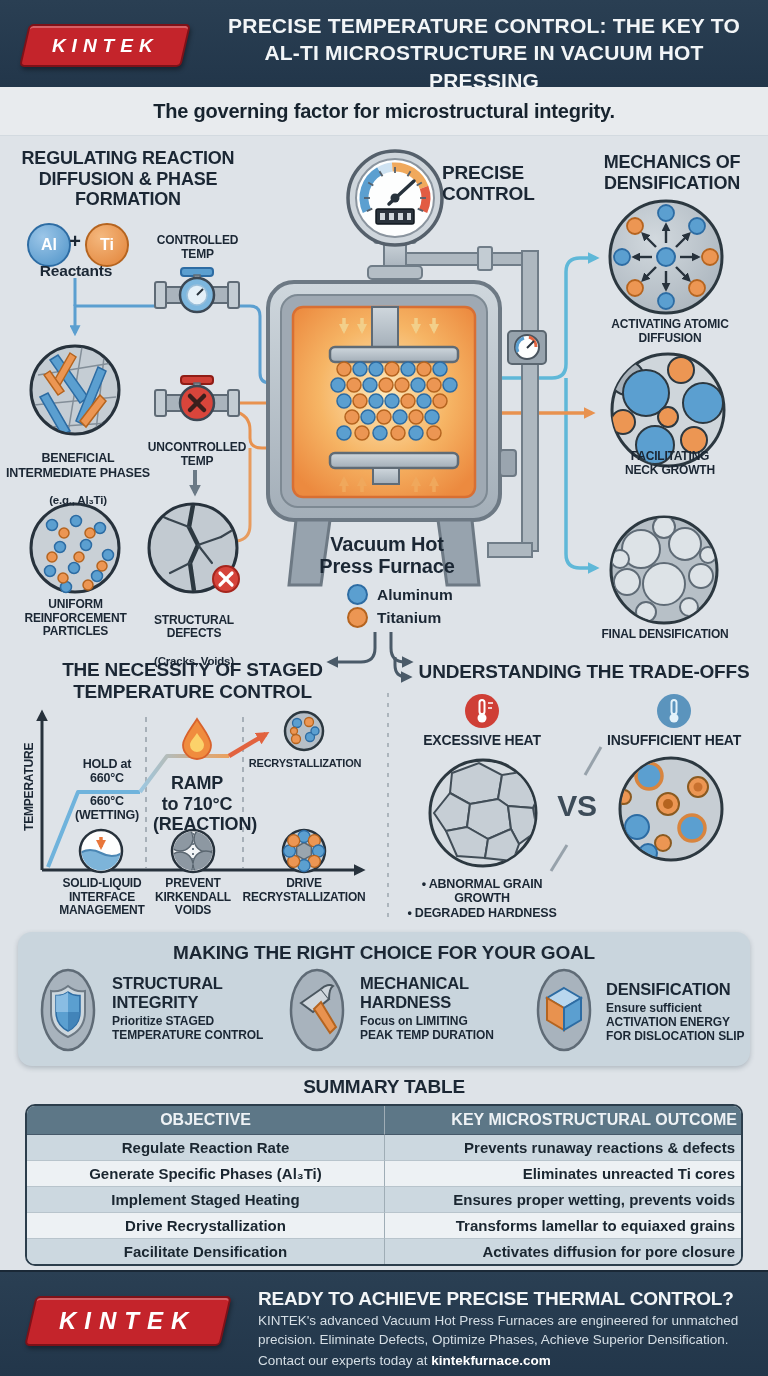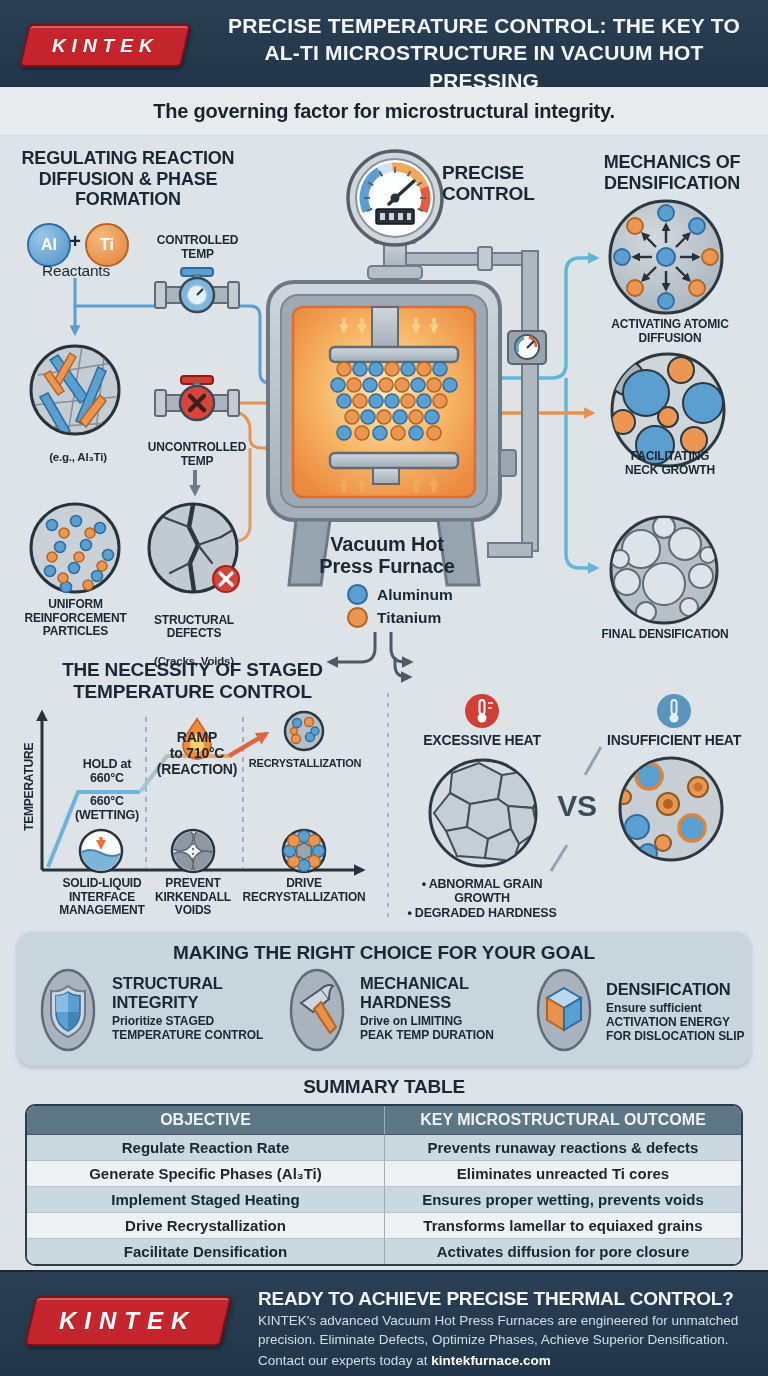--- a/index.html
+++ b/index.html
@@ -32,21 +32,21 @@
       border-radius:14px;box-shadow:0 2px 5px rgba(40,60,75,.25);}
   .choice-text{position:absolute;text-align:left;line-height:1.15;}
   .choice-title{font-size:16.5px;font-weight:800;white-space:pre-line;letter-spacing:-0.2px;}
   .choice-desc{font-size:12px;font-weight:600;white-space:pre-line;margin-top:3px;letter-spacing:-0.1px;}
   .choice-desc b{font-weight:800;}
   
   #summary-table{position:absolute;left:25px;top:1104px;width:718px;border-collapse:separate;border-spacing:0;
       border:2.5px solid #2c3e4c;border-radius:10px;overflow:hidden;background:#edf1f4;}
   #summary-table th{background:#5d7787;color:#eef2f5;font-size:16px;font-weight:800;padding:5px 4px;
       border-bottom:1.5px solid #46596a;}
-  #summary-table th + th, #summary-table td + td{border-left:1.5px solid #9fadb6;}
+  #summary-table th + th, #summary-table td + td{border-left:1.5px solid #9fadb6;text-align:right;}
   #summary-table td{font-size:15px;font-weight:600;color:#1a2630;text-align:center;padding:4px 6px;
       border-bottom:1px solid #b8c4cc;}
   #summary-table tr:nth-child(odd) td{background:#ccd8e0;}
   #summary-table tr:nth-child(even) td{background:#edf1f4;}
   #summary-table tr:last-child td{border-bottom:none;}
   
   .f-body{position:absolute;font-size:13.5px;color:#d5dee5;font-weight:500;line-height:1.4;text-align:left;}
 </style>
 </head>
 <body>
@@ -405,28 +405,30 @@
 DIFFUSION &amp; PHASE
 FORMATION</div>
 
   <div class="atom atom-al" style="left:27px;top:223px;">
       <span>Al</span>
     </div>
   <div class="lbl" style="left:65px;top:230px;width:20px;font-size:20px;">+</div>
   <div class="atom atom-ti" style="left:85px;top:223px;">
       <span>Ti</span>
     </div>
-  <div class="lbl soft" style="left:20px;top:262px;width:112px;font-size:15.5px;font-weight:400;">Reactants</div>
+  <div class="lbl soft" style="left:20px;top:262px;width:112px;font-size:15.5px;font-weight:700;">Reactants</div>
 
   <div class="lbl" style="left:150px;top:234px;width:95px;font-size:12px;">CONTROLLED
 TEMP</div>
   <div class="lbl" style="left:146px;top:441px;width:102px;font-size:12px;">UNCONTROLLED
 TEMP</div>
 
   <div class="lbl" style="left:0px;top:437px;width:156px;font-size:12.5px;">
+    <div>BENEFICIAL
+INTERMEDIATE PHASES</div>
     <div class="soft" style="font-size:11.5px;">(e.g., Al₃Ti)</div>
   </div>
   <div class="lbl" style="left:18px;top:598px;width:115px;font-size:12px;">UNIFORM
 REINFORCEMENT
 PARTICLES</div>
   <div class="lbl" style="left:140px;top:600px;width:108px;font-size:12px;">
     <div>STRUCTURAL
 DEFECTS</div>
     <div class="soft" style="font-size:11.5px;">(Cracks, Voids)</div>
   </div>
@@ -596,33 +598,34 @@
       </g>
   </svg>
 
   <div class="lbl" style="left:45px;top:659px;width:295px;font-size:19px;">THE NECESSITY OF STAGED
 TEMPERATURE CONTROL</div>
   <div class="lbl" style="left:-26px;top:780px;width:112px;font-size:12px;transform:rotate(-90deg);">TEMPERATURE</div>
   <div class="lbl" style="left:63px;top:757px;width:88px;font-size:12.5px;">HOLD at
 660°C</div>
   <div class="lbl" style="left:58px;top:794px;width:98px;font-size:12.5px;">660°C
 (WETTING)</div>
-  <div class="lbl" style="left:153px;top:730px;width:88px;font-size:14px;">RAMP
+  <div class="lbl" style="left:153px;top:773px;width:88px;font-size:18px;">RAMP
 to 710°C
 (REACTION)</div>
   <div class="lbl" style="left:240px;top:757px;width:130px;font-size:11px;">RECRYSTALLIZATION</div>
   <div class="lbl" style="left:50px;top:877px;width:104px;font-size:12px;">SOLID-LIQUID
 INTERFACE
 MANAGEMENT</div>
   <div class="lbl" style="left:147px;top:877px;width:92px;font-size:12px;">PREVENT
 KIRKENDALL
 VOIDS</div>
   <div class="lbl" style="left:238px;top:877px;width:132px;font-size:12px;">DRIVE
 RECRYSTALLIZATION</div>
 
+  <div class="lbl" style="left:418px;top:661px;width:332px;font-size:19px;">UNDERSTANDING THE TRADE-OFFS</div>
   <div class="lbl" style="left:412px;top:733px;width:140px;font-size:14px;">EXCESSIVE HEAT</div>
   <div class="lbl" style="left:600px;top:733px;width:148px;font-size:14px;">INSUFFICIENT HEAT</div>
   <div class="lbl" style="left:551px;top:789px;width:52px;font-size:30px;color:#3d4c59;">VS</div>
   <div class="lbl" style="left:396px;top:877px;width:172px;font-size:12.5px;">• ABNORMAL GRAIN GROWTH
 • DEGRADED HARDNESS</div>
 
   <div id="choice-card">
     <div class="lbl" style="left:0;top:10px;width:732px;font-size:19px;">MAKING THE RIGHT CHOICE FOR YOUR GOAL</div>
 
     <svg style="left:22px;top:36px;" width="56" height="84" viewBox="0 0 56 84">
@@ -641,21 +644,21 @@
 
     <svg style="left:271px;top:36px;" width="56" height="84" viewBox="0 0 56 84">
       <ellipse cx="28" cy="42" rx="26" ry="40" fill="#a8b3bd" stroke="#5f6b76" stroke-width="2.5"></ellipse>
       <polygon points="12,35 32,21 40,31 24,44" fill="#cfd6dc" stroke="#4a565f" stroke-width="2"></polygon>
       <path d="M32,21 C36,17 41,16 44,18 C41,20 40,23 40,31" fill="#cfd6dc" stroke="#4a565f" stroke-width="2"></path>
       <polygon points="25,41 32,34 47,59 41,65" fill="#e8924f" stroke="#b5641f" stroke-width="2"></polygon>
     </svg>
     <div class="choice-text" style="left:342px;top:42px;width:152px;">
       <div class="choice-title">MECHANICAL
 HARDNESS</div>
-      <div class="choice-desc"><span>Drive on </span><b>LIMITING
+      <div class="choice-desc"><span>Focus on </span><b>LIMITING
 PEAK TEMP DURATION</b></div>
     </div>
 
     <svg style="left:518px;top:36px;" width="56" height="84" viewBox="0 0 56 84">
       <ellipse cx="28" cy="42" rx="26" ry="40" fill="#a8b3bd" stroke="#5f6b76" stroke-width="2.5"></ellipse>
       <polygon points="28,20 45,30 28,40 11,30" fill="#b9d7ee" stroke="#2d6ca3" stroke-width="2"></polygon>
       <polygon points="11,30 28,40 28,62 11,52" fill="#e8924f" stroke="#b5641f" stroke-width="2"></polygon>
       <polygon points="45,30 28,40 28,62 45,52" fill="#5b9fd0" stroke="#2d6ca3" stroke-width="2"></polygon>
     </svg>
     <div class="choice-text" style="left:588px;top:48px;width:158px;">

